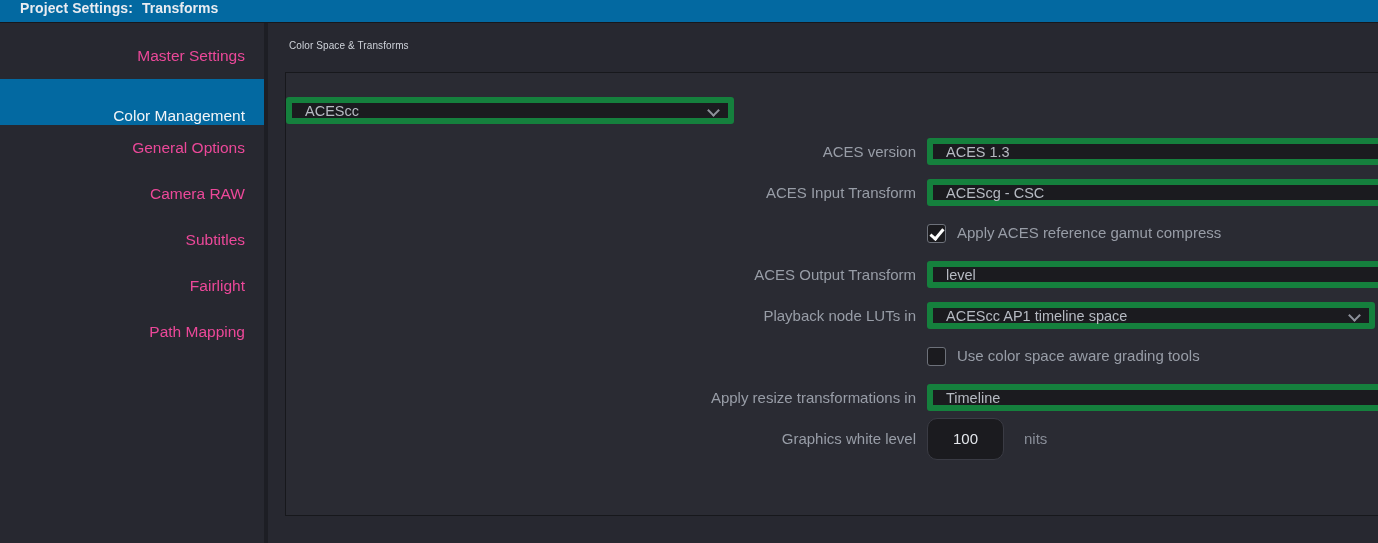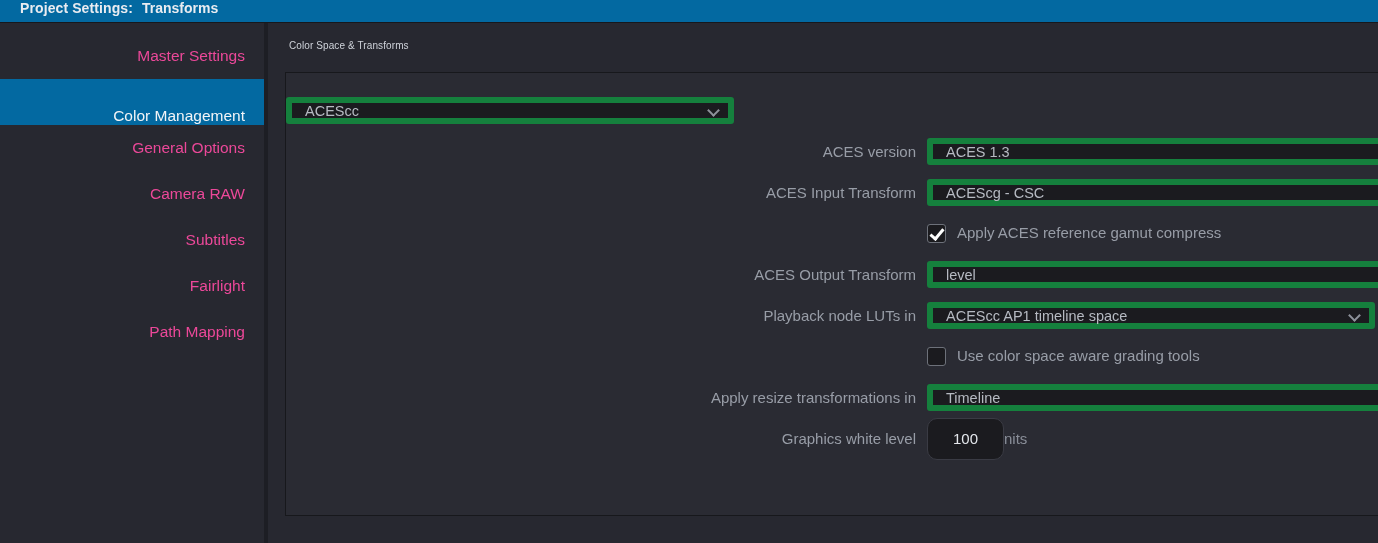--- a/index.html
+++ b/index.html
@@ -202,20 +202,21 @@
     box-sizing: border-box;
     cursor: text;
   }
   .num-field .num-val {
     font-size: 15px;
     color: #e4e7ec;
   }
   .unit {
     font-size: 15px;
     color: #898e98;
+    margin-left: 20px;
   }
 </style>
 </head>
 <body>
 
 <div class="titlebar">
   <span class="t-label">Project Settings:</span>
   <span class="t-project">Transforms</span>
 </div>
 

